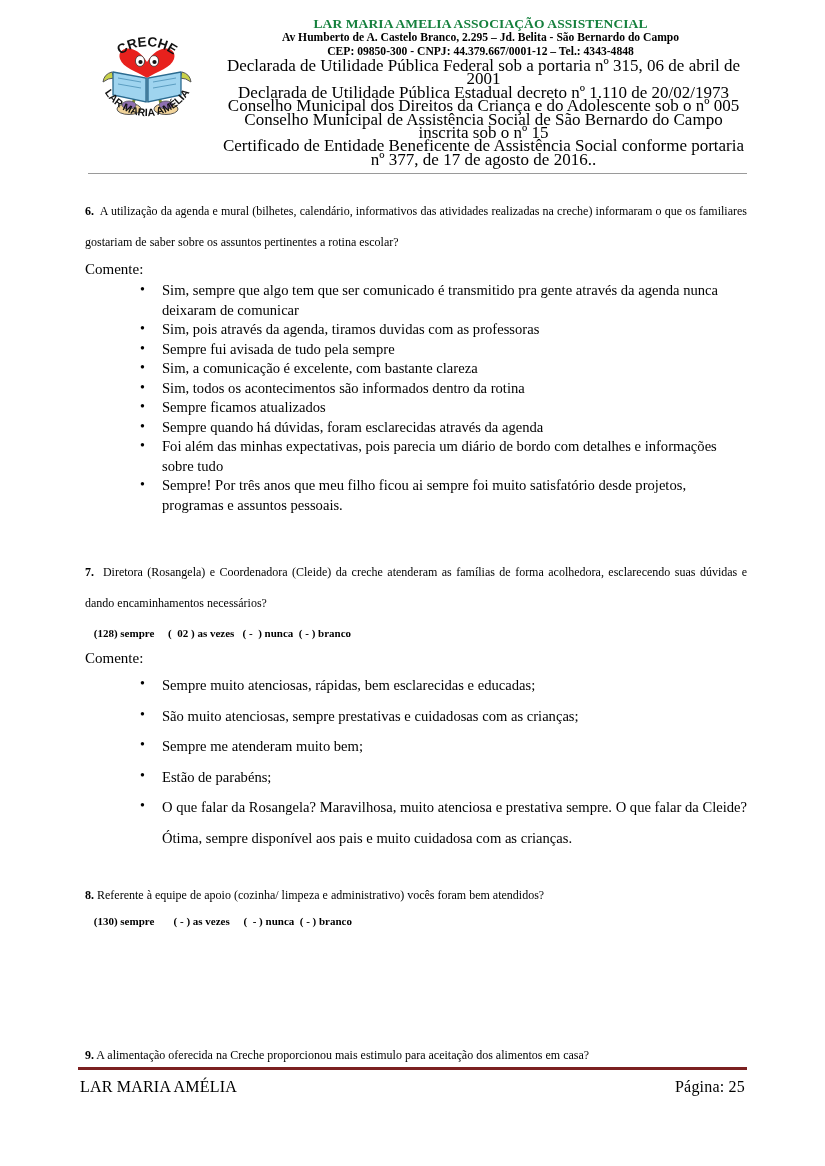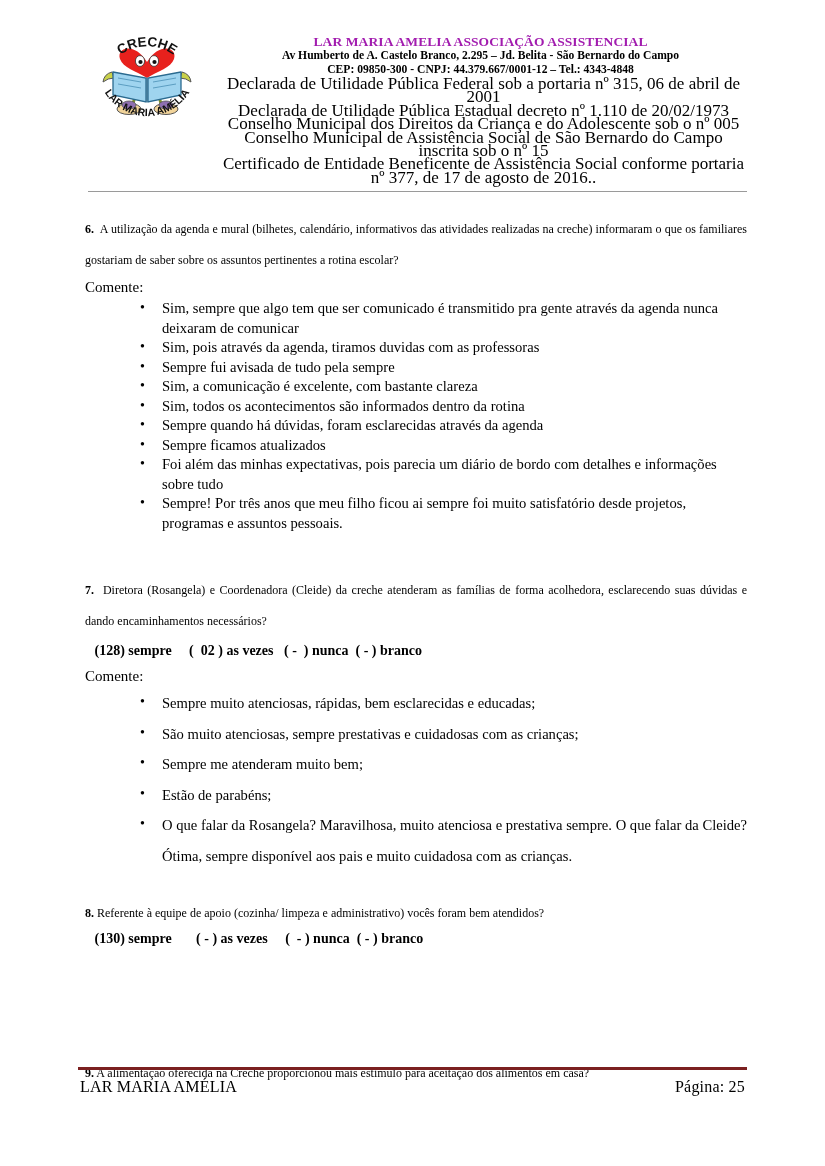--- a/index.html
+++ b/index.html
@@ -36,27 +36,26 @@
     position: relative;
   }
   .logo svg { display: block; width: 118px; height: 112px; }
 
   .header-text {
     flex: 1 1 auto;
     padding-left: 8px;
     padding-top: 2px;
   }
   .org-title {
-    color: #a21caf;
+    color: #15803d;
     font-weight: bold;
     font-size: 13.5px;
     line-height: 15px;
     text-align: center;
     letter-spacing: 0.1px;
-    margin-top: 18px;
   }
   .addr-line {
     font-weight: bold;
     font-size: 11.6px;
     line-height: 14px;
     text-align: center;
   }
   .decl-line {
     font-size: 17px;
     line-height: 13.4px;
@@ -111,21 +110,21 @@
     top: -1px;
     font-size: 14px;
   }
   ul.bullets.spaced li {
     line-height: 30.5px;
     margin-bottom: 0px;
   }
   ul.bullets li.just { text-align: justify; }
 
   .answer-line {
-    font-size: 14px;
+    font-size: 11px;
     font-weight: bold;
     line-height: 28px;
     padding-left: 6px;
     white-space: pre;
   }
 
   
   .footer {
     position: absolute;
     left: 78px;
@@ -215,22 +214,22 @@
 
     <div class="q-block">
       <div class="q-para"><span class="q-num">6.</span>&nbsp; <span>A utilização da agenda e mural (bilhetes, calendário, informativos das atividades realizadas na creche) informaram o que os familiares gostariam de saber sobre os assuntos   pertinentes a rotina escolar?</span></div>
       <div class="comente">Comente:</div>
       <ul class="bullets">
         <li>Sim, sempre que algo tem que ser   comunicado é transmitido pra gente através da agenda nunca deixaram de comunicar</li>
         <li>Sim, pois através da agenda, tiramos duvidas com as professoras</li>
         <li>Sempre fui avisada de tudo pela sempre</li>
         <li>Sim, a comunicação é excelente, com bastante clareza</li>
         <li>Sim, todos os acontecimentos são informados dentro da rotina</li>
+        <li>Sempre ficamos atualizados</li>
         <li>Sempre quando há dúvidas, foram esclarecidas através da agenda</li>
-        <li>Sempre ficamos atualizados</li>
         <li>Foi além das minhas expectativas, pois parecia um diário de bordo com detalhes e informações sobre tudo</li>
         <li>Sempre! Por três anos que meu filho ficou ai sempre foi muito satisfatório desde projetos, programas e assuntos pessoais.</li>
       </ul>
     </div>
 
     <div class="q-block" style="margin-top:42px">
       <div class="q-para"><span class="q-num">7.</span>&nbsp; <span>Diretora (Rosangela) e Coordenadora (Cleide) da creche atenderam as famílias de forma acolhedora, esclarecendo suas dúvidas e dando encaminhamentos necessários?</span></div>
       <div class="answer-line"> (128) sempre     (  02 ) as vezes   ( -  ) nunca  ( - ) branco</div>
       <div class="comente">Comente:</div>
       <ul class="bullets spaced">

